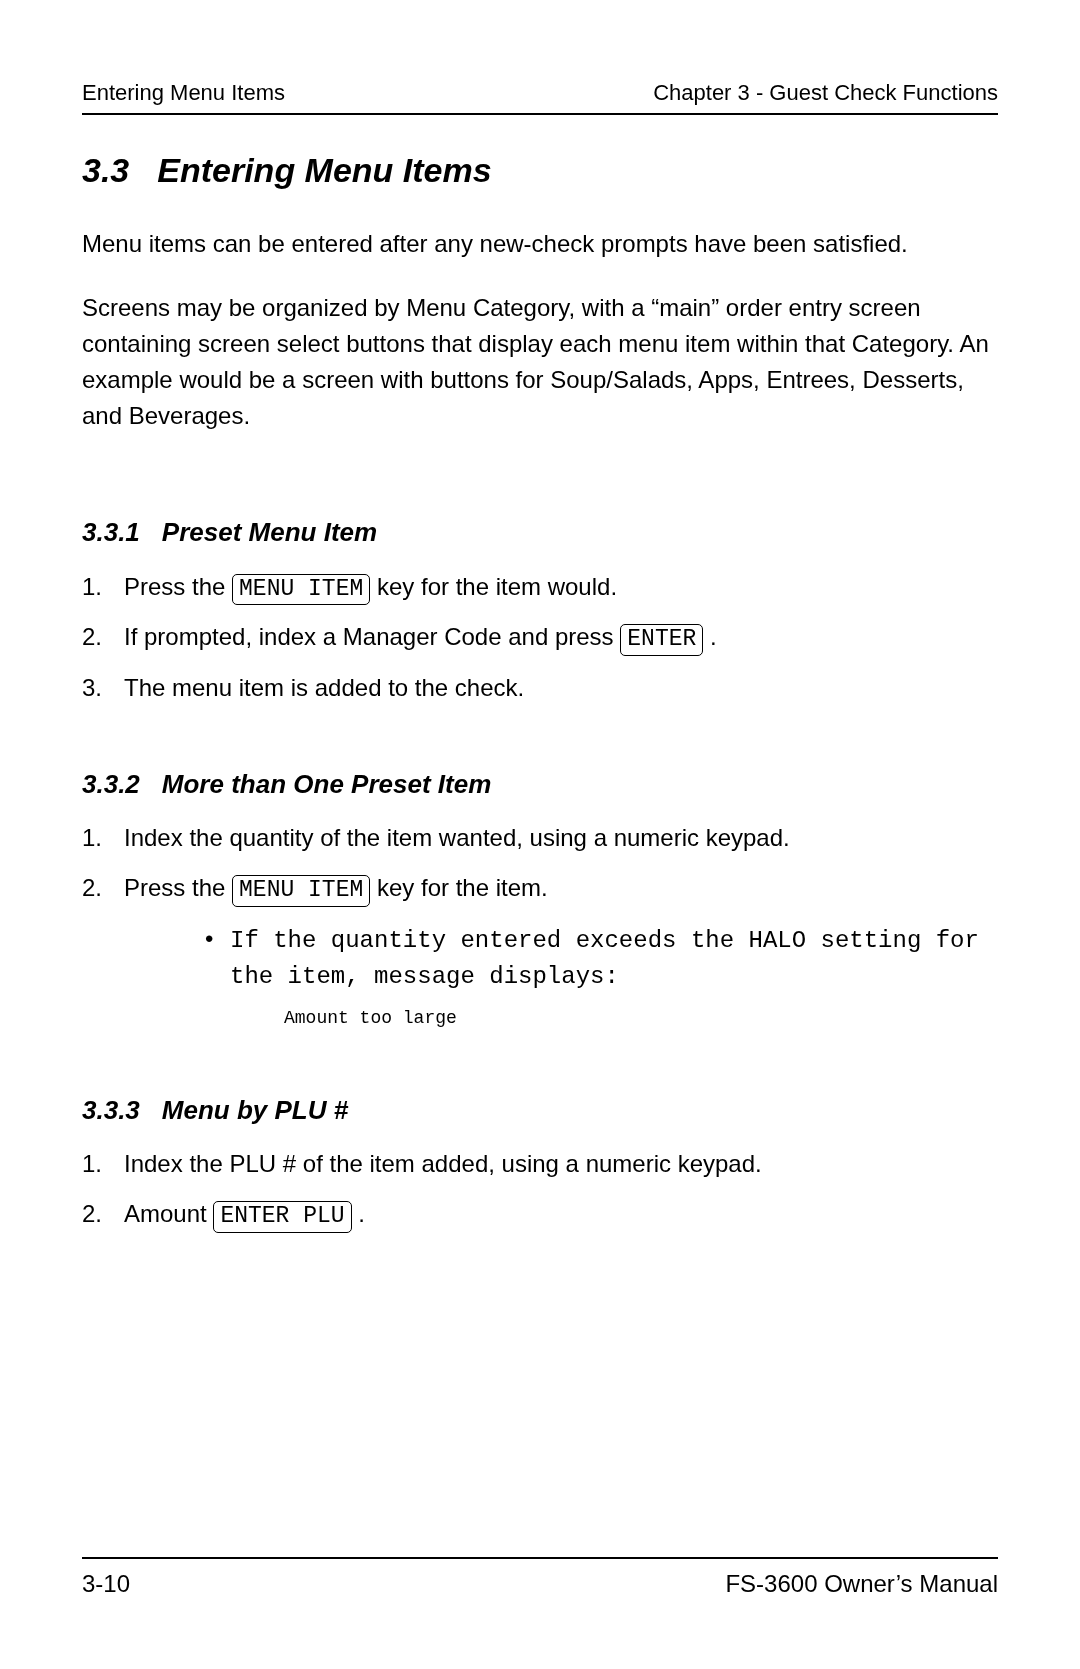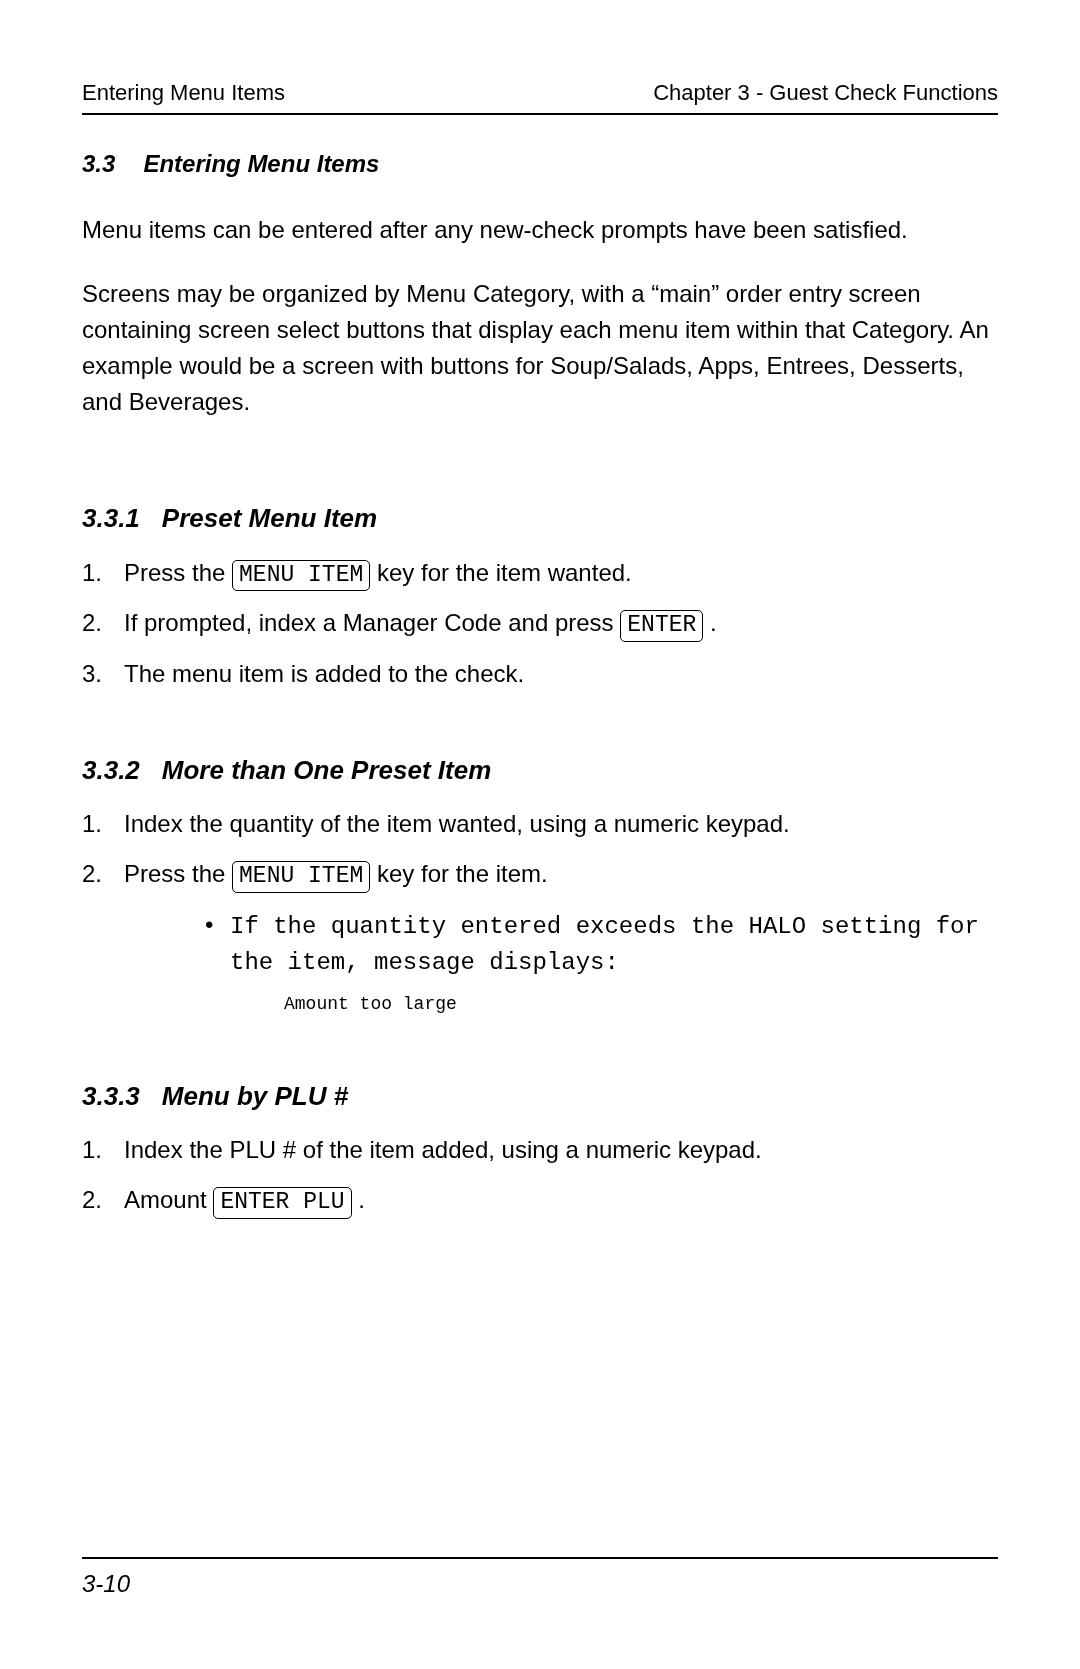--- a/index.html
+++ b/index.html
@@ -20,21 +20,21 @@
     }
     .header-row {
       display: flex;
       justify-content: space-between;
       border-bottom: 2px solid #000;
       padding-bottom: 4px;
       margin-bottom: 32px;
       font-size: 22px;
     }
     .main-heading {
-      font-size: 24px;
+      font-size: 34px;
       font-weight: bold;
       font-style: italic;
       margin-bottom: 32px;
     }
     .main-heading .num {
       margin-right: 28px;
     }
     .body-para {
       margin-bottom: 28px;
       line-height: 1.5;
@@ -104,21 +104,20 @@
     .footer-row {
       position: absolute;
       bottom: 68px;
       left: 82px;
       right: 82px;
       display: flex;
       justify-content: space-between;
       border-top: 2px solid #000;
       padding-top: 8px;
       font-size: 24px;
-      font-style: italic;
     }
   </style>
 </head>
 <body>
 
 <div class="header-row">
   <span>Entering Menu Items</span>
   <span>Chapter 3 - Guest Check Functions</span>
 </div>
 
@@ -128,21 +127,21 @@
 
 <p class="body-para">Menu items can be entered after any new-check prompts have been satisfied.</p>
 <p class="body-para">Screens may be organized by Menu Category, with a “main” order entry screen containing screen select buttons that display each menu item within that Category.  An example would be a screen with buttons for Soup/Salads, Apps, Entrees, Desserts, and Beverages.</p>
 
 <div class="section-gap">
   <h2 class="sub-heading">
     <span class="num">3.3.1</span><span>Preset Menu Item</span>
   </h2>
   <ol class="steps">
     <li>
-      <span>Press the </span><span class="keycap">MENU ITEM</span><span> key for the item wanted.</span>
+      <span>Press the </span><span class="keycap">MENU ITEM</span><span> key for the item would.</span>
     </li>
     <li>
       <span>If prompted, index a Manager Code and press </span><span class="keycap">ENTER</span><span> .</span>
     </li>
     <li>
       <span>The menu item is added to the check.</span>
     </li>
   </ol>
 </div>
 
@@ -173,13 +172,14 @@
       <span>Index the PLU # of the item added, using a numeric keypad.</span>
     </li>
     <li>
       <span>Amount </span><span class="keycap">ENTER PLU</span><span> .</span>
     </li>
   </ol>
 </div>
 
 <div class="footer-row">
   <span>3-10</span>
+  <span>FS-3600 Owner’s Manual</span>
 </div>
 
 </body></html>

